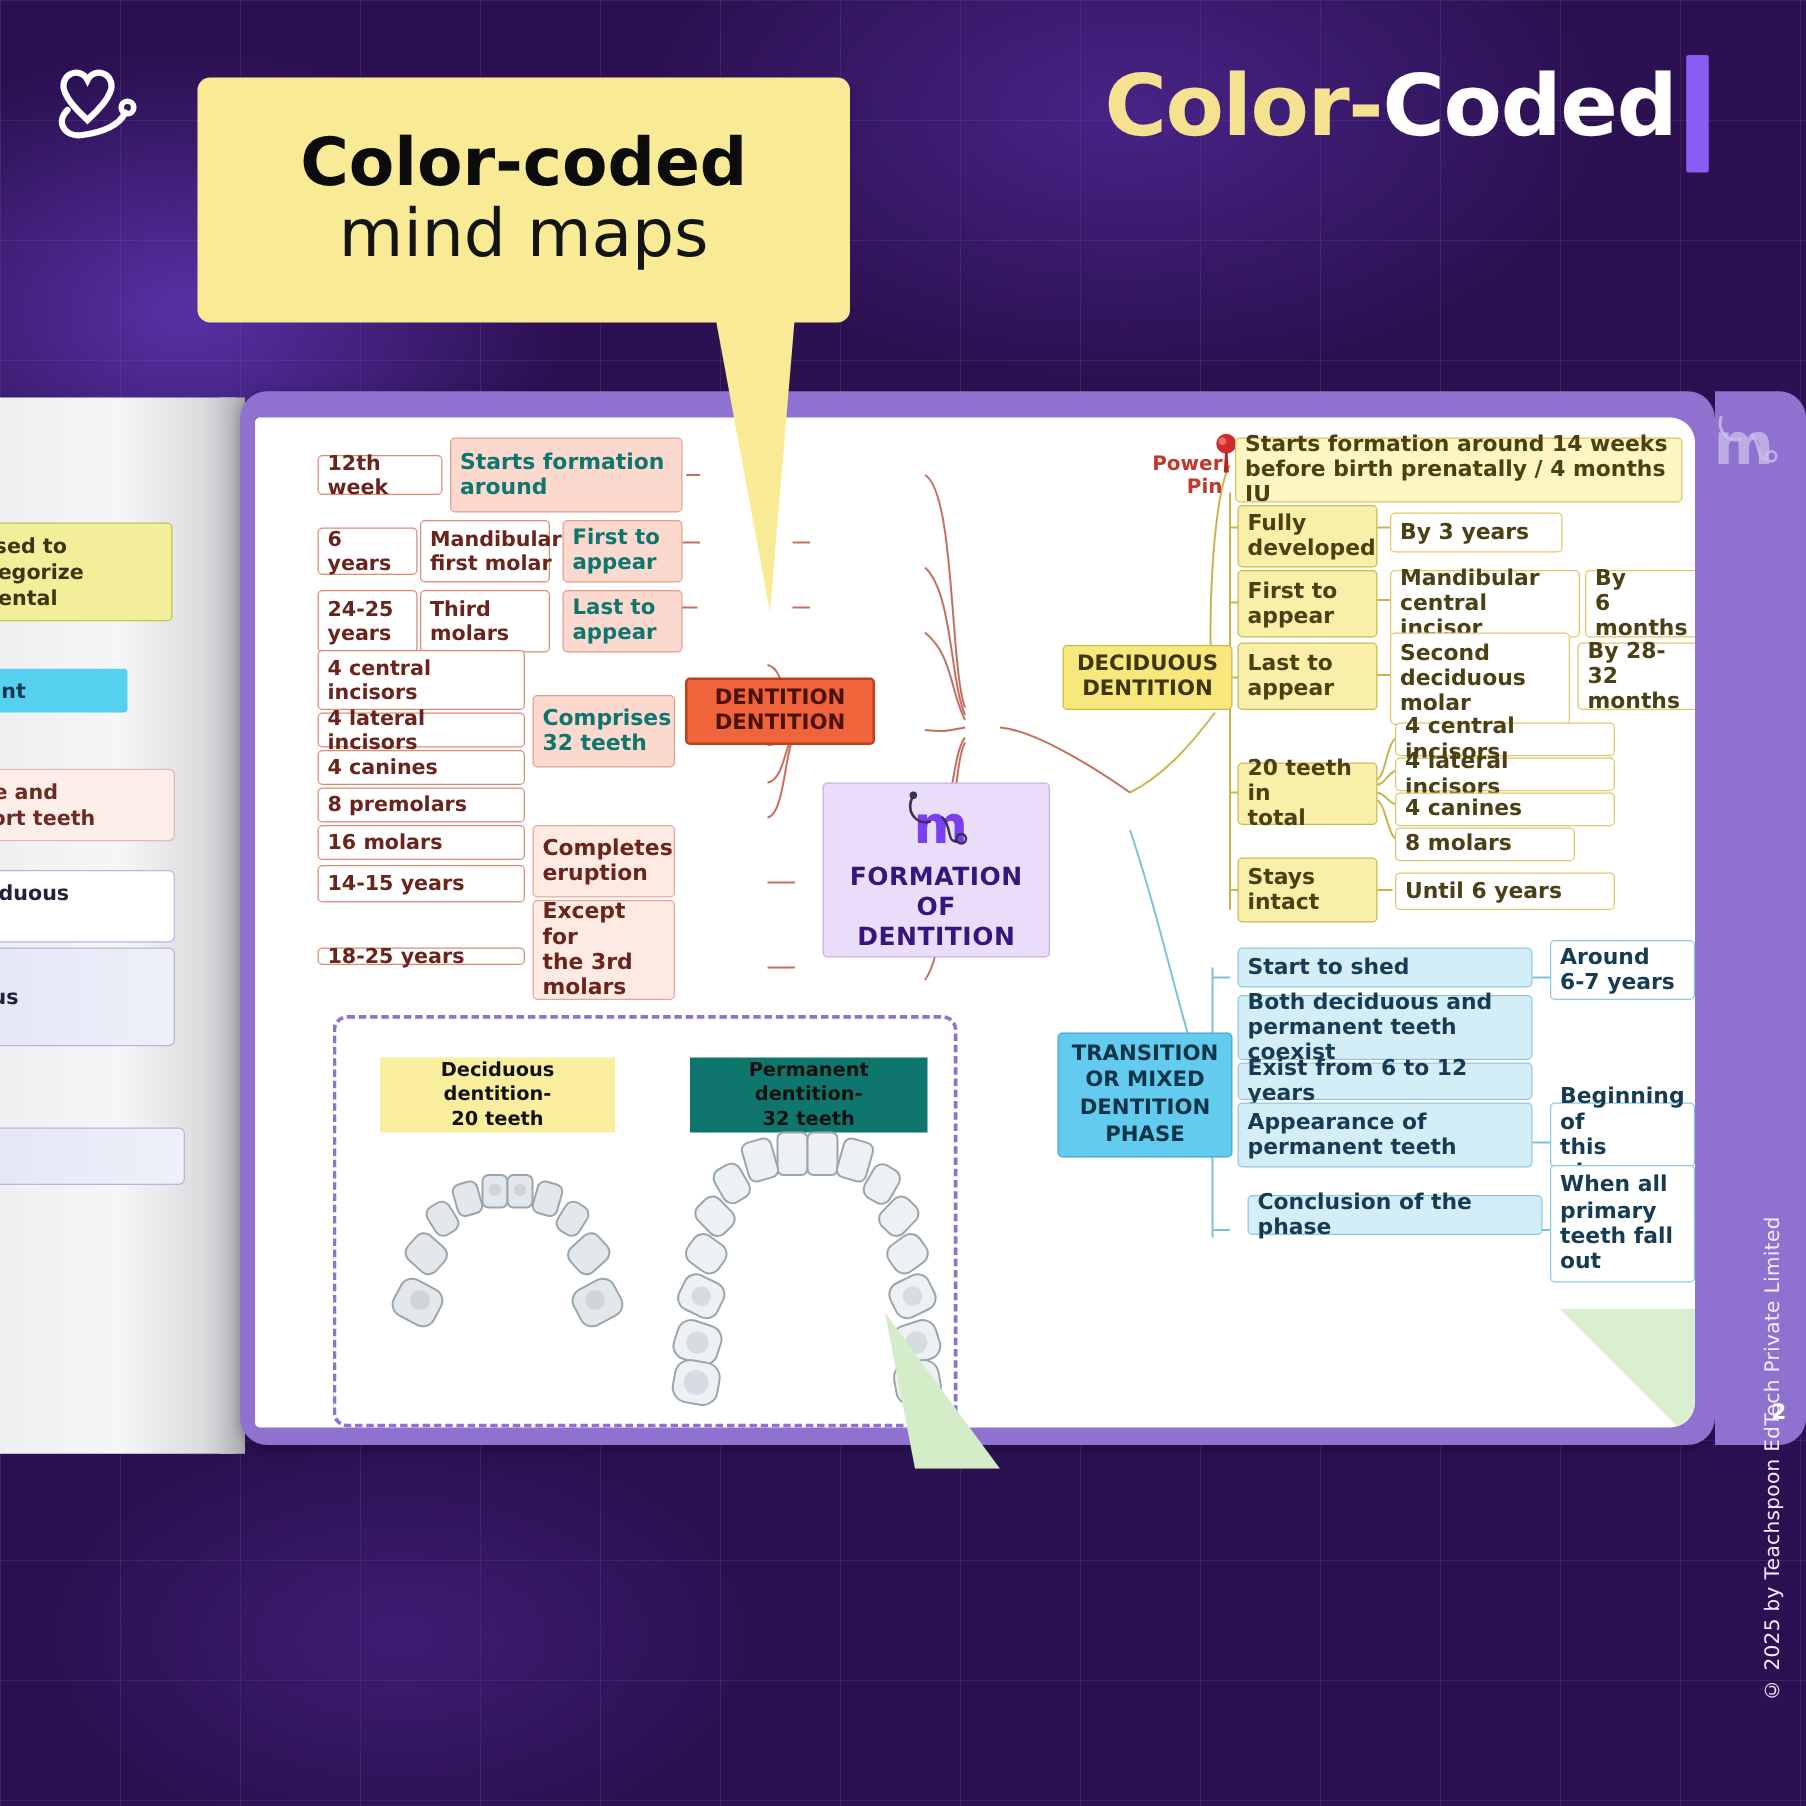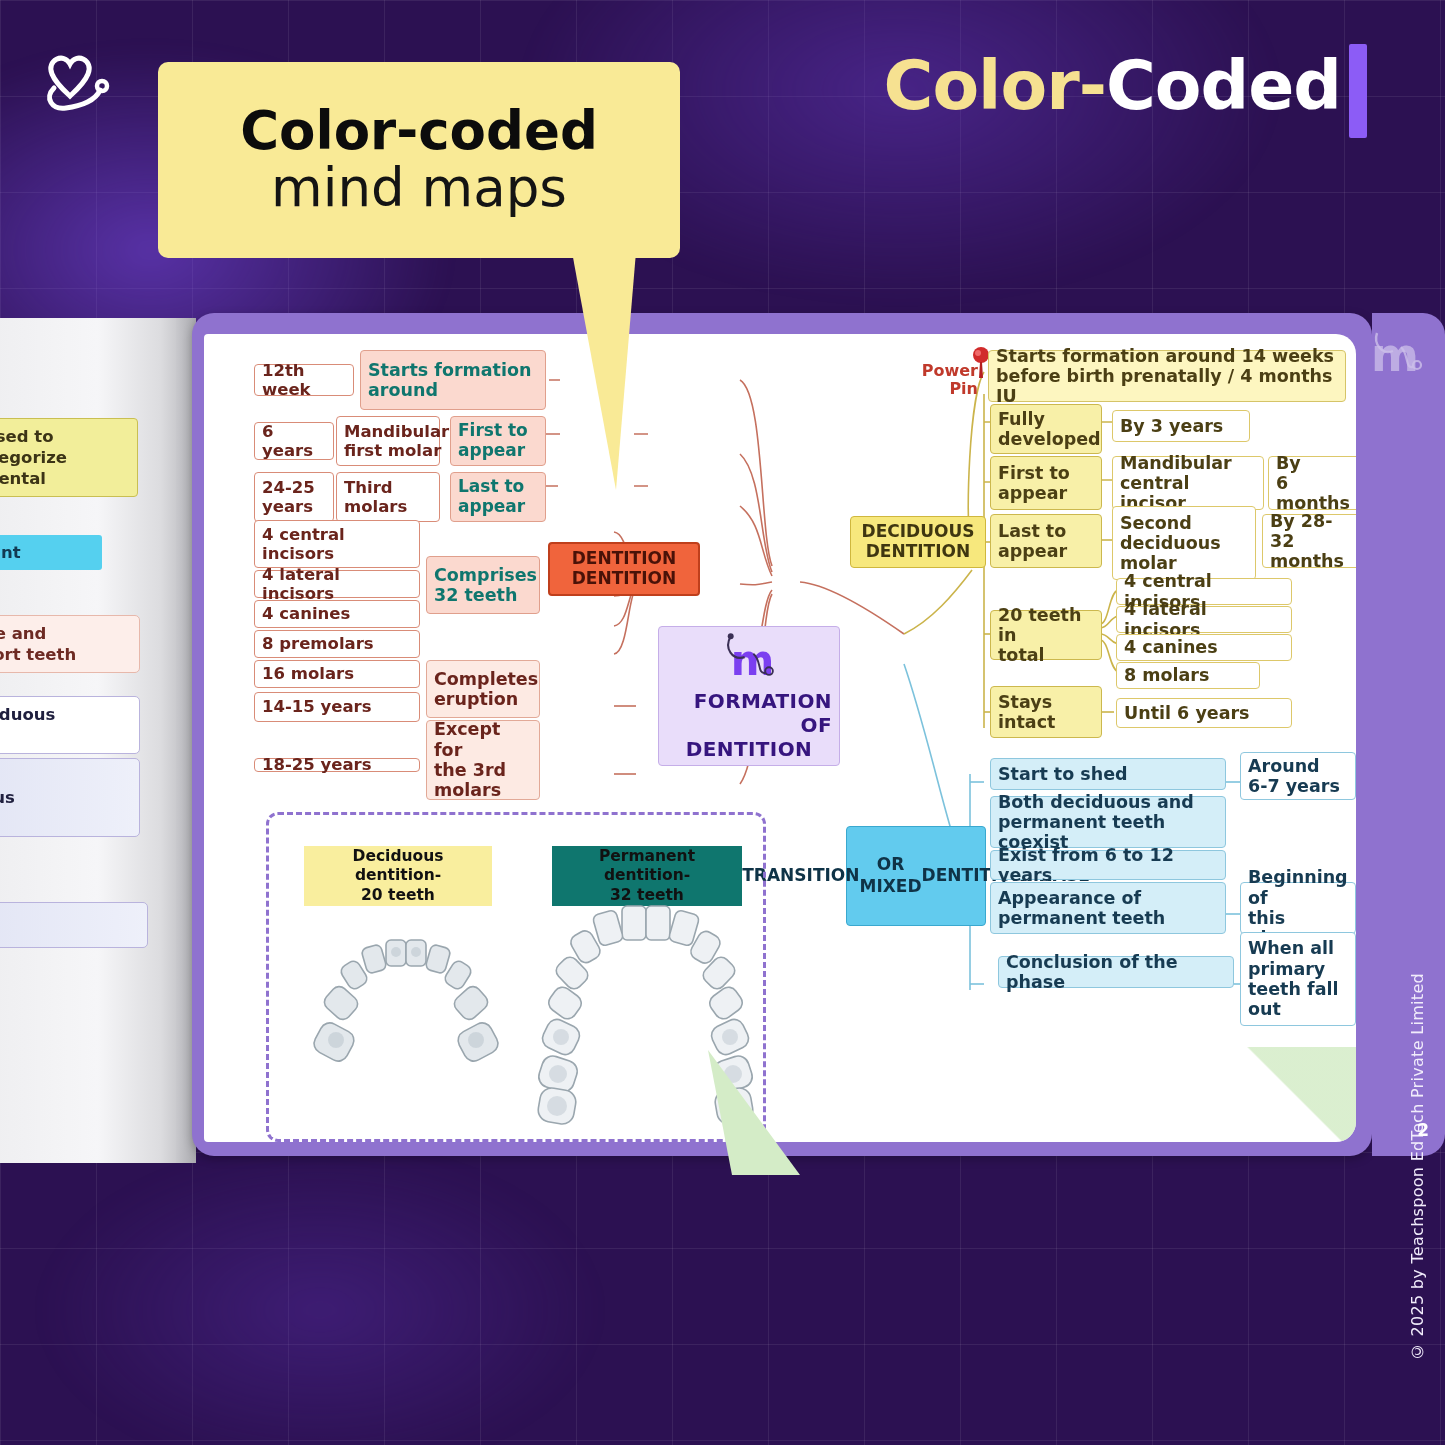--- a/index.html
+++ b/index.html
@@ -146,21 +146,21 @@
   .n-yellowhdr { background:#f7e87d; border:1.6px solid #cfb73e; color:#3f3610; }
   
   .n-white-blu { background:#ffffff; border:1.6px solid #8ec7de; color:#173b52; }
   .n-blue      { background:#d4eef8; border:1.6px solid #8ec7de; color:#173b52; }
   .n-bluehdr   { background:#62cbee; border:1.6px solid #3aa8cf; color:#0f3347; }
   
   .n-center {
     background:#e9ddfa; border:1.6px solid #c5aee8; color:#36157e;
     flex-direction: column; justify-content: center; align-items: center; text-align: center;
   }
-  .n-center .ctitle { font-size: 20px; letter-spacing: .4px; line-height: 1.2; text-align: right; }
+  .n-center .ctitle { font-size: 20px; letter-spacing: .4px; line-height: 1.2; }
   .center-logo { width: 78px; height: 62px; margin-bottom: 4px; }
 
   .power-pin-label {
     position: absolute; font-size: 16px; font-weight: bold; color: #c0392b;
     line-height: 1.1; text-align: right; width: 62px;
   }
   .chip {
     position: absolute; border-radius: 0; display:flex; align-items:center;
     justify-content:center; text-align:center; font-weight:bold; font-size:15.5px;
     color:#111; line-height:1.25; padding: 6px 10px;
@@ -353,21 +353,21 @@
       <div class="node n-white-yel" style="left:912px; top:328px; width:144px; height:27px; font-size:17.5px;">8 molars</div>
 
       <div class="node n-yellow" style="left:786px; top:352px; width:112px; height:52px; font-size:17.5px;">Stays<br>intact</div>
       <div class="node n-white-yel" style="left:912px; top:364px; width:176px; height:30px; font-size:17.5px;">Until 6 years</div>
 
       <div class="node n-yellowhdr" style="left:646px; top:182px; width:136px; height:52px; font-size:17px; justify-content:center; text-align:center; flex-direction:column;">
         <span>DECIDUOUS</span>
         <span>DENTITION</span>
       </div>
 
-      <div class="node n-bluehdr" style="left:642px; top:492px; width:140px; height:100px; font-size:17px; justify-content:center; text-align:center; flex-direction:row; line-height:1.28;">
+      <div class="node n-bluehdr" style="left:642px; top:492px; width:140px; height:100px; font-size:17px; justify-content:center; text-align:center; flex-direction:column; line-height:1.28;">
         <span>TRANSITION</span>
         <span>OR MIXED</span>
         <span>DENTITION</span>
         <span>PHASE</span>
       </div>
 
       <div class="node n-blue" style="left:786px; top:424px; width:236px; height:32px; font-size:17.5px;">Start to shed</div>
       <div class="node n-white-blu" style="left:1036px; top:418px; width:116px; height:48px; font-size:17.5px;">Around<br>6-7 years</div>
 
       <div class="node n-blue" style="left:786px; top:462px; width:236px; height:52px; font-size:17.5px;">Both deciduous and<br>permanent teeth coexist</div>

